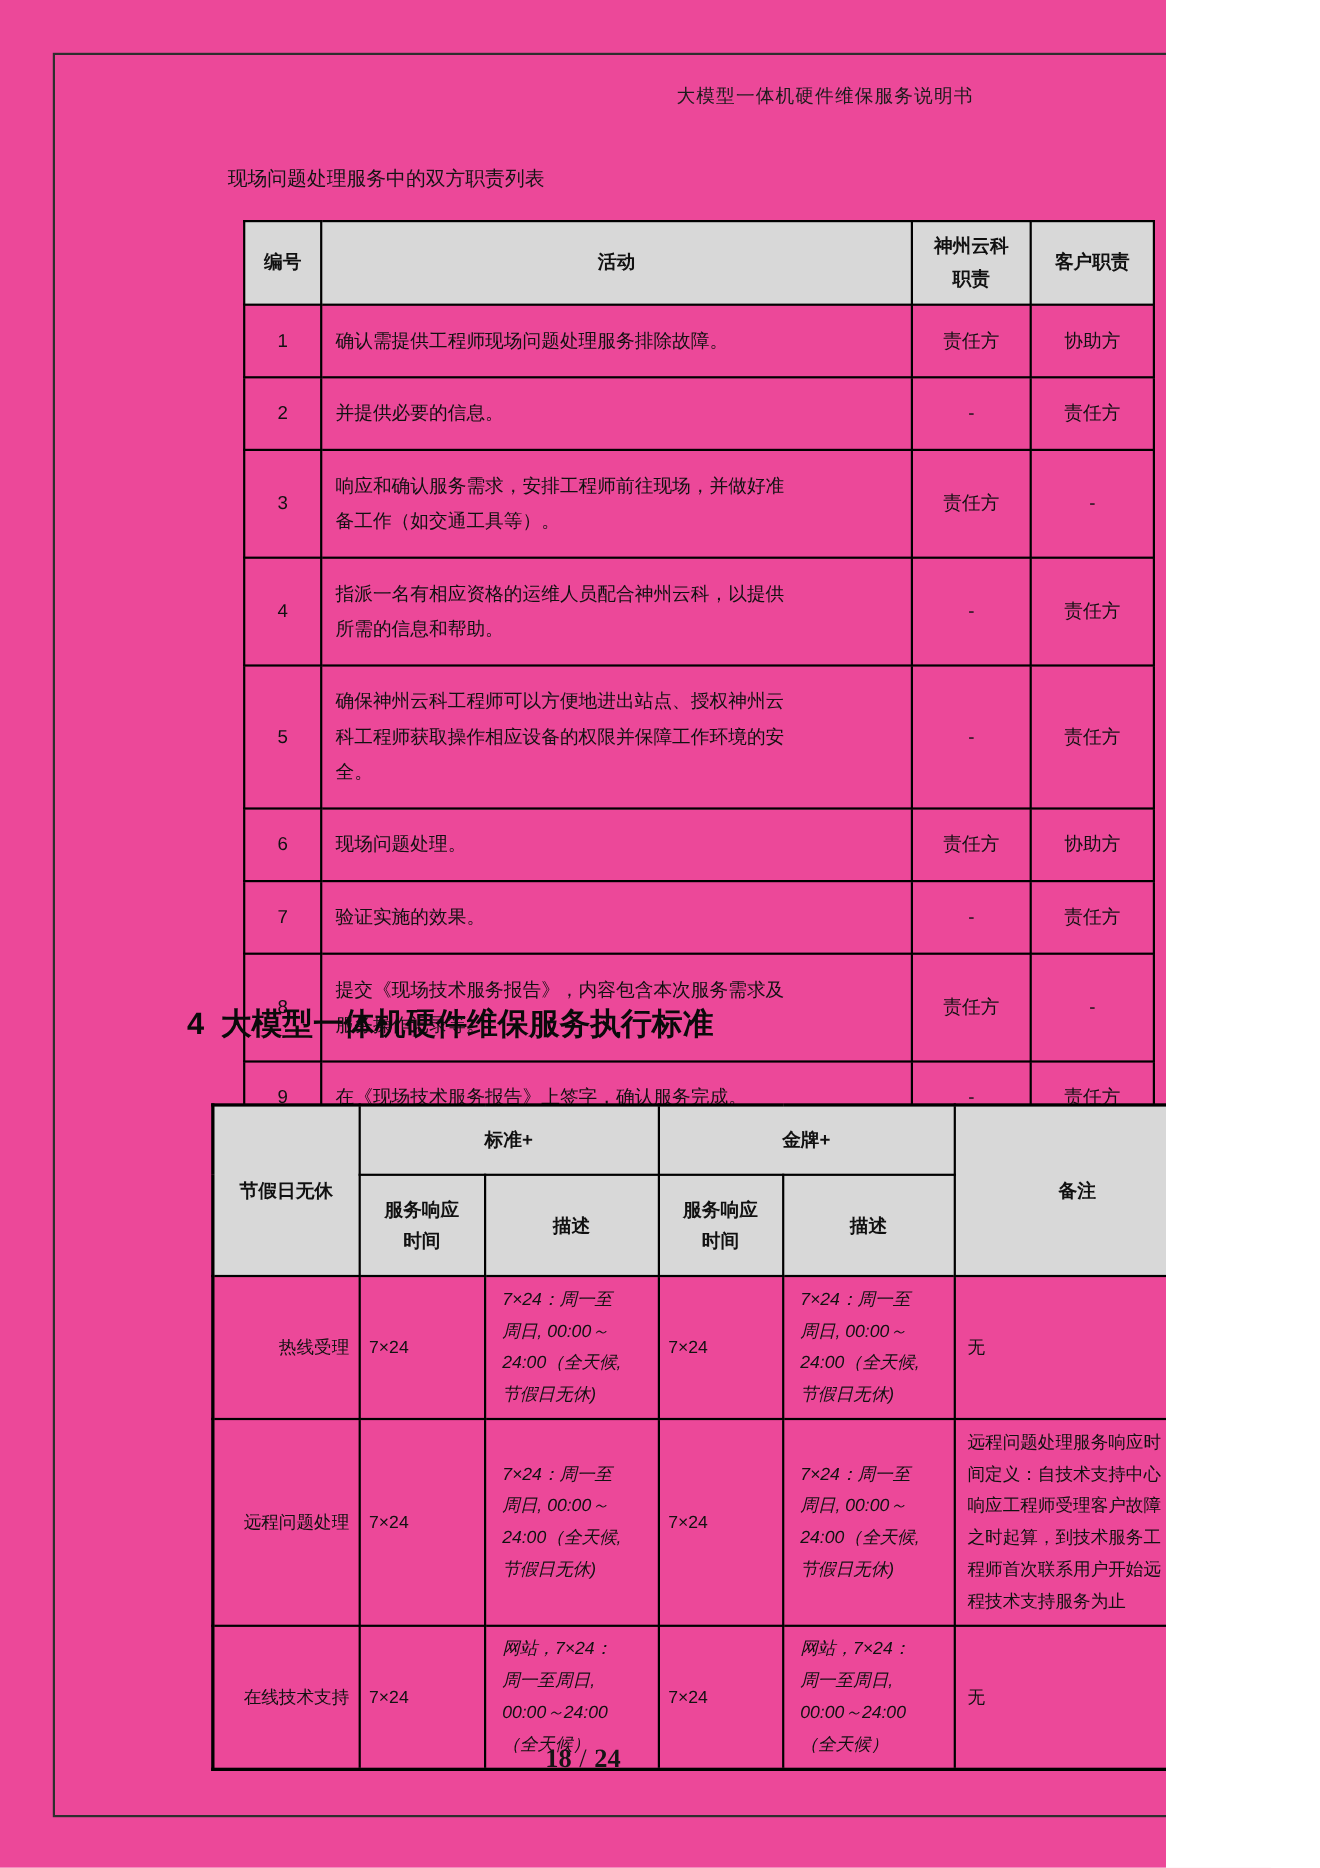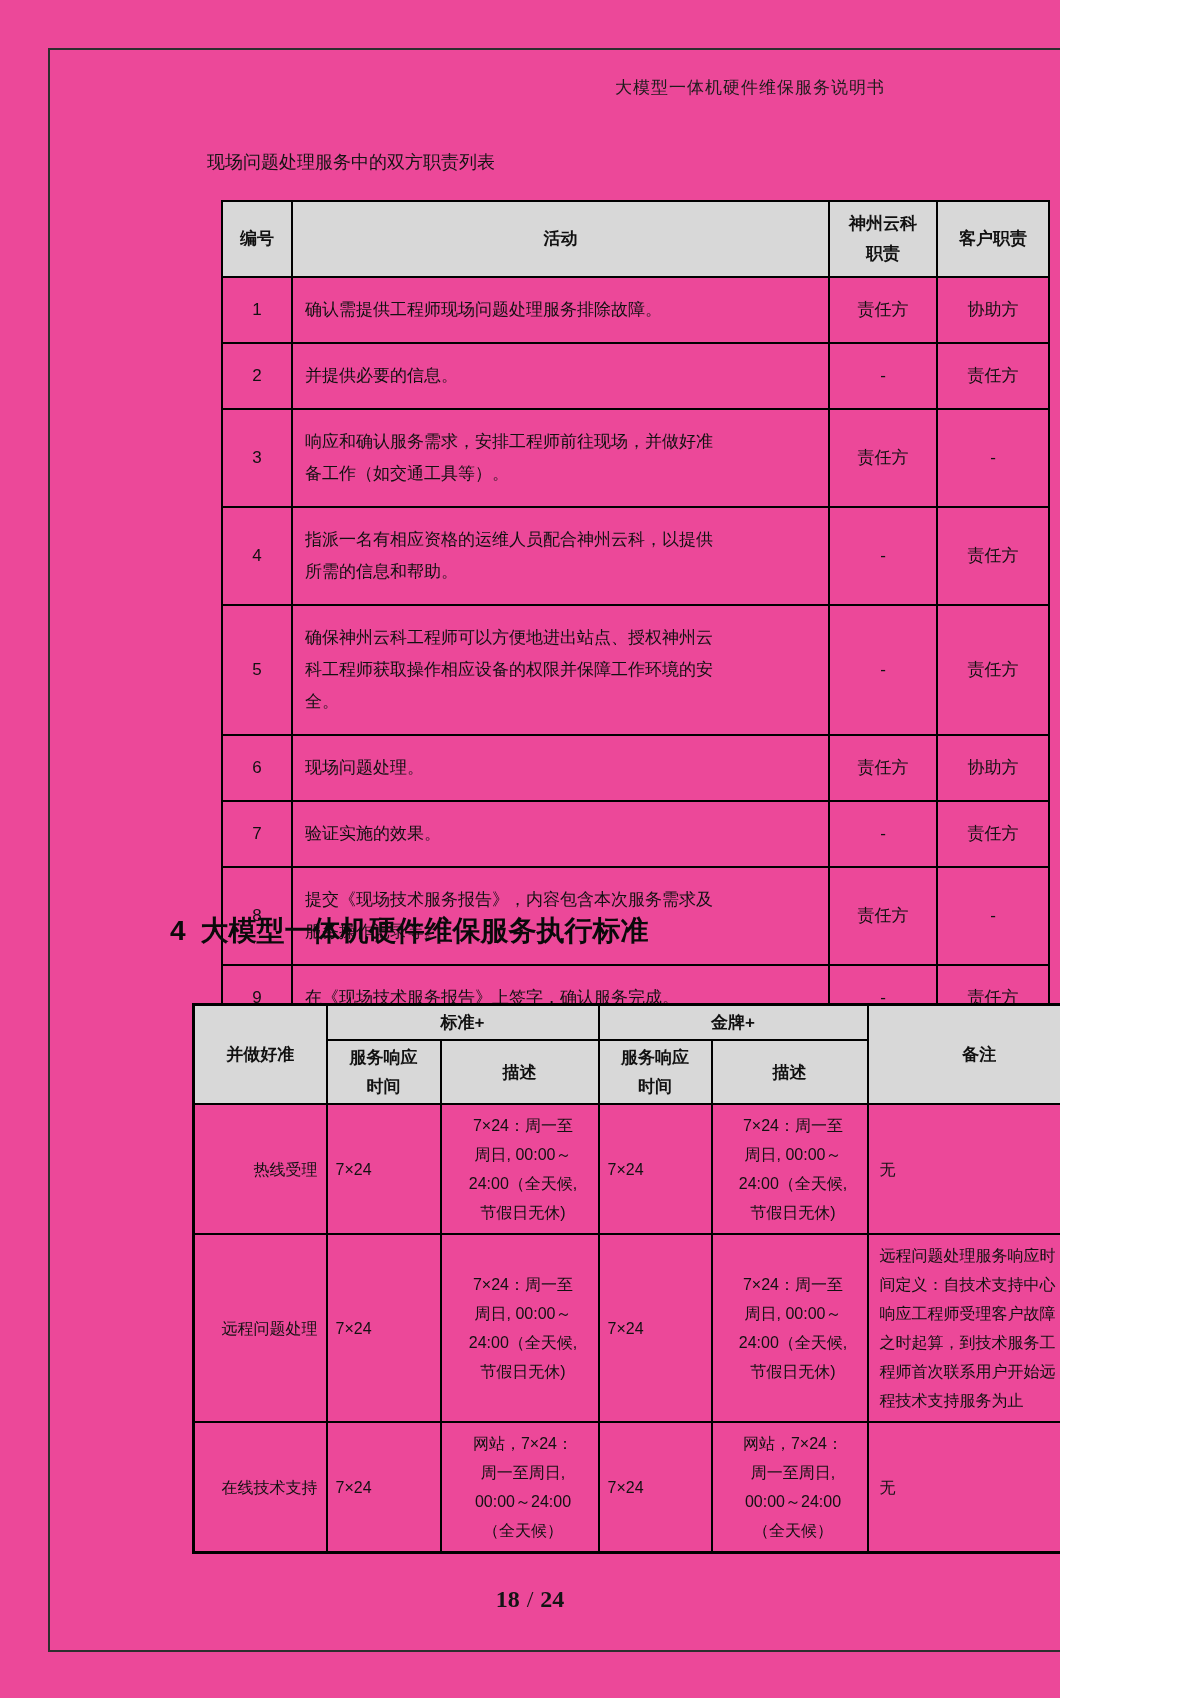--- a/index.html
+++ b/index.html
@@ -74,25 +74,25 @@
     color: #0a0a0a;
   }
   
   .t2 {
     position: absolute;
     top: 1003px; left: 192px;
     width: 898px;
     border: 3px solid #000000;
     font-size: 16px;
   }
-  .t2 th { font-size: 17px; line-height: 29px; padding: 2px 4px; }
+  .t2 th { font-size: 17px; line-height: 29px; padding: 16px 4px; }
   .t2 td { line-height: 29px; padding: 6px 8px; }
   .t2 td.c-service { text-align: right; padding-left: 12px; }
   .t2 td.c-time { }
-  .t2 td.c-desc { text-align: center; padding-left: 15px; }
+  .t2 td.c-desc { text-align: left; padding-left: 15px; font-style: italic; }
   .t2 td.c-remark { text-align: left; padding-left: 11px; padding-right: 6px; }
   
   .page-footer {
     position: absolute;
     top: 1586px; left: 0;
     width: 100%;
     text-align: center;
     font-family: "Liberation Serif", serif;
     font-size: 24px;
     color: #141414;
@@ -196,21 +196,21 @@
     <colgroup>
       <col style="width:133px">
         <col style="width:114px">
         <col style="width:158px">
         <col style="width:113px">
         <col style="width:156px">
         <col style="width:224px">
     </colgroup>
     <tbody>
         <tr>
-      <th rowspan="2">并做好准</th>
+      <th rowspan="2">节假日无休</th>
       <th colspan="2">标准+</th>
       <th colspan="2">金牌+</th>
       <th rowspan="2">备注</th>
     </tr>
     <tr>
       <th>服务响应
 时间</th>
       <th>描述</th>
       <th>服务响应
 时间</th>

